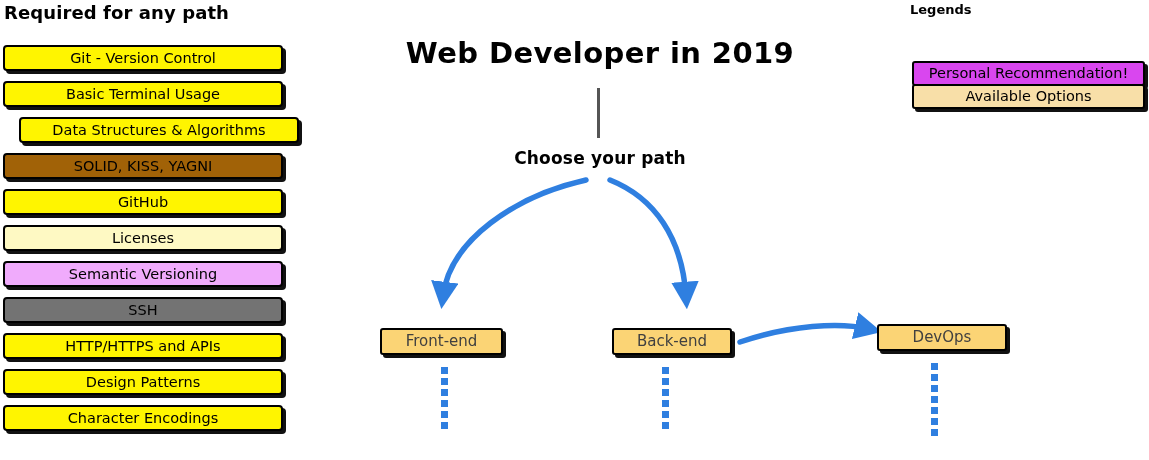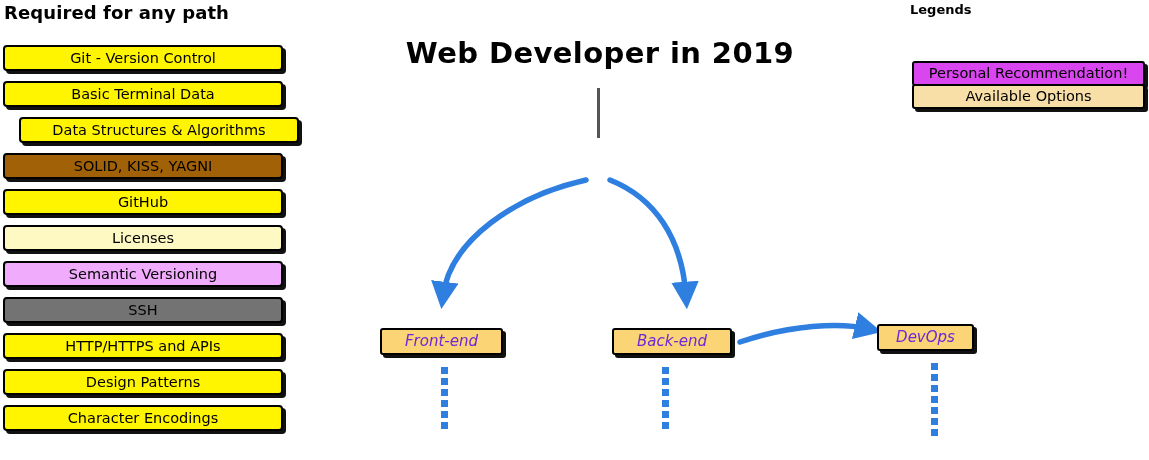--- a/index.html
+++ b/index.html
@@ -109,22 +109,21 @@
     border-radius: 3px;
     box-shadow: 3px 3px 0 0 #111111;
     display: flex;
     align-items: center;
     justify-content: center;
   }
   .node-label {
     font-size: 15px;
     line-height: 1;
     white-space: nowrap;
-    color: #6d28d9;
-    font-style: italic;
+    color: #404040;
   }
   .dot-trail {
     position: absolute;
     width: 7px;
   }
   .trail-dot {
     position: absolute;
     width: 7px;
     height: 7px;
     background: #2F7FE0;
@@ -169,21 +168,21 @@
 </head>
 <body>
 
 <div id="required-column">
   <div id="required-heading">Required for any path</div>
   <div id="required-list">
       <div class="skill-box" style="top: 45px; background: rgb(255, 245, 0);">
         <span class="skill-label">Git - Version Control</span>
       </div>
       <div class="skill-box" style="top: 81px; background: rgb(255, 245, 0);">
-        <span class="skill-label">Basic Terminal Data</span>
+        <span class="skill-label">Basic Terminal Usage</span>
       </div>
       <div class="skill-box" style="top: 117px; background: rgb(255, 245, 0); margin-left: 16px;">
         <span class="skill-label">Data Structures &amp; Algorithms</span>
       </div>
       <div class="skill-box" style="top: 153px; background: #a16207;">
         <span class="skill-label">SOLID, KISS, YAGNI</span>
       </div>
       <div class="skill-box" style="top: 189px; background: rgb(255, 245, 0);">
         <span class="skill-label">GitHub</span>
       </div>
@@ -206,20 +205,21 @@
         <span class="skill-label">Character Encodings</span>
       </div>
     </div>
 </div>
 
 <div id="flow-area">
   <div id="diagram-title">Web Developer in 2019</div>
 
   <div id="root-connector"></div>
 
+  <div id="choose-path-label">Choose your path</div>
 
   <svg id="branch-arrows" viewBox="0 0 600 460">
     <defs>
       <marker id="arrowhead" markerWidth="5" markerHeight="5" refX="2.6" refY="2.5" orient="auto">
         <path d="M0,0 L5,2.5 L0,5 Z" fill="#2F7FE0"></path>
       </marker>
       <marker id="arrowhead2" markerWidth="5" markerHeight="5" refX="2.6" refY="2.5" orient="auto">
         <path d="M0,0 L5,2.5 L0,5 Z" fill="#2F7FE0"></path>
       </marker>
     </defs>
@@ -244,21 +244,21 @@
         <span class="node-label">Back-end</span>
       </div>
       <div class="dot-trail" style="left: 362px; top: 367px; height: 66px;">
         <div class="trail-dot" style="top: 0px; background: rgb(47, 127, 224);"></div>
         <div class="trail-dot" style="top: 11px; background: rgb(47, 127, 224);"></div>
         <div class="trail-dot" style="top: 22px; background: rgb(47, 127, 224);"></div>
         <div class="trail-dot" style="top: 33px; background: rgb(47, 127, 224);"></div>
         <div class="trail-dot" style="top: 44px; background: rgb(47, 127, 224);"></div>
         <div class="trail-dot" style="top: 55px; background: rgb(47, 127, 224);"></div>
       </div>
-      <div class="node-box" style="left: 577px; top: 324px; width: 97px; background: rgb(251, 212, 117);">
+      <div class="node-box" style="left: 577px; top: 324px; width: 130px; background: rgb(251, 212, 117);">
         <span class="node-label">DevOps</span>
       </div>
       <div class="dot-trail" style="left: 631px; top: 363px; height: 77px;">
         <div class="trail-dot" style="top: 0px; background: rgb(47, 127, 224);"></div>
         <div class="trail-dot" style="top: 11px; background: rgb(47, 127, 224);"></div>
         <div class="trail-dot" style="top: 22px; background: rgb(47, 127, 224);"></div>
         <div class="trail-dot" style="top: 33px; background: rgb(47, 127, 224);"></div>
         <div class="trail-dot" style="top: 44px; background: rgb(47, 127, 224);"></div>
         <div class="trail-dot" style="top: 55px; background: rgb(47, 127, 224);"></div>
         <div class="trail-dot" style="top: 66px; background: rgb(47, 127, 224);"></div>

